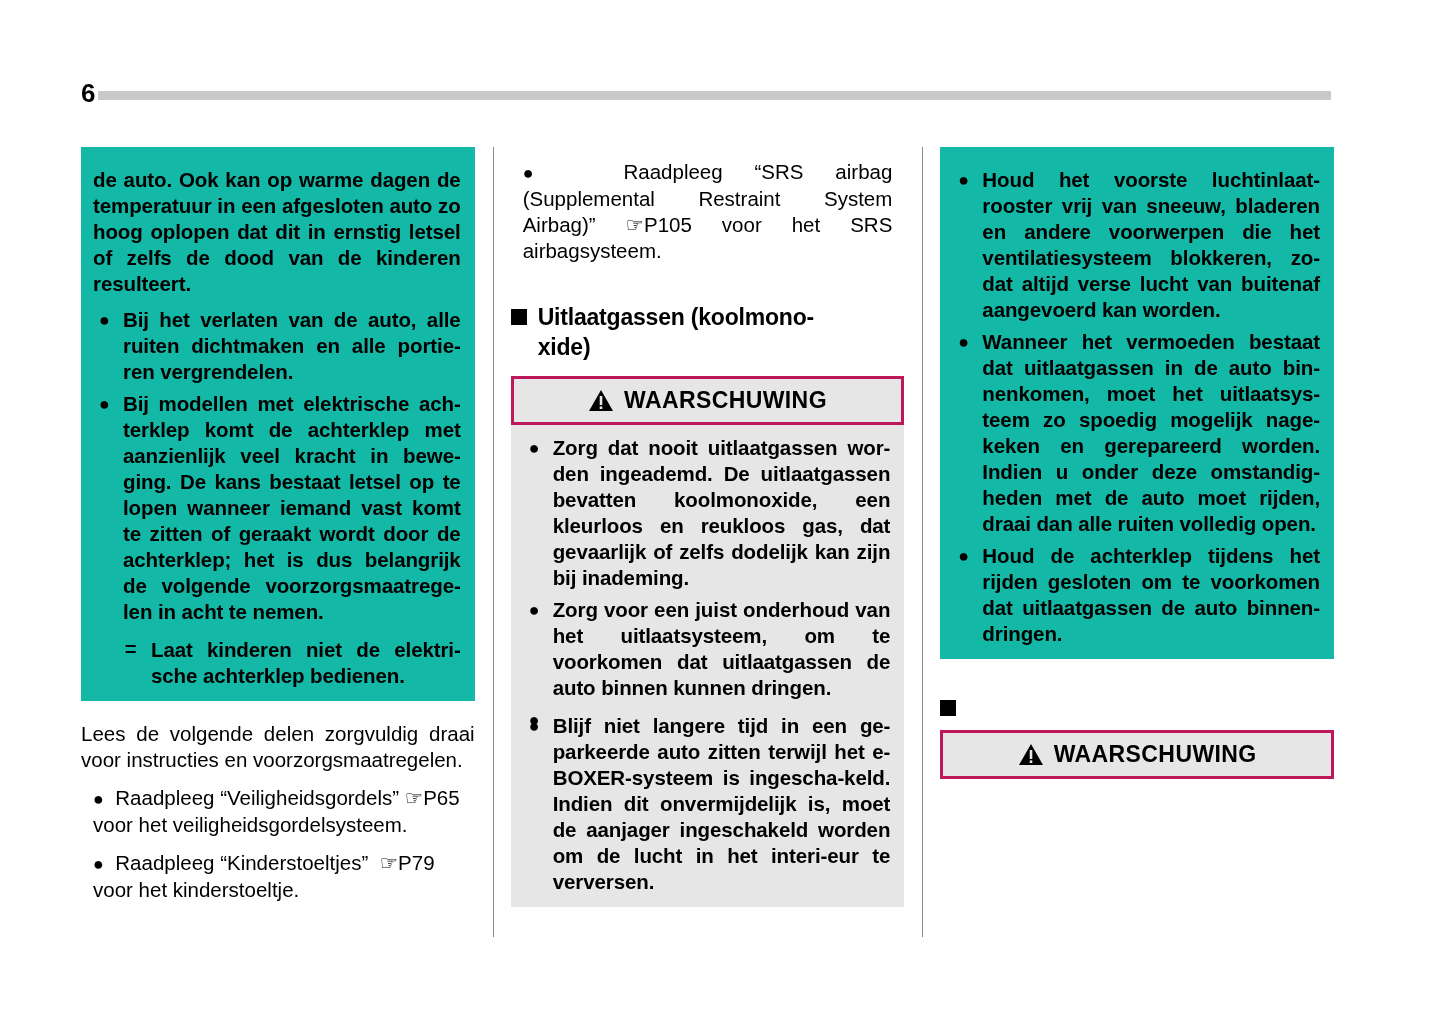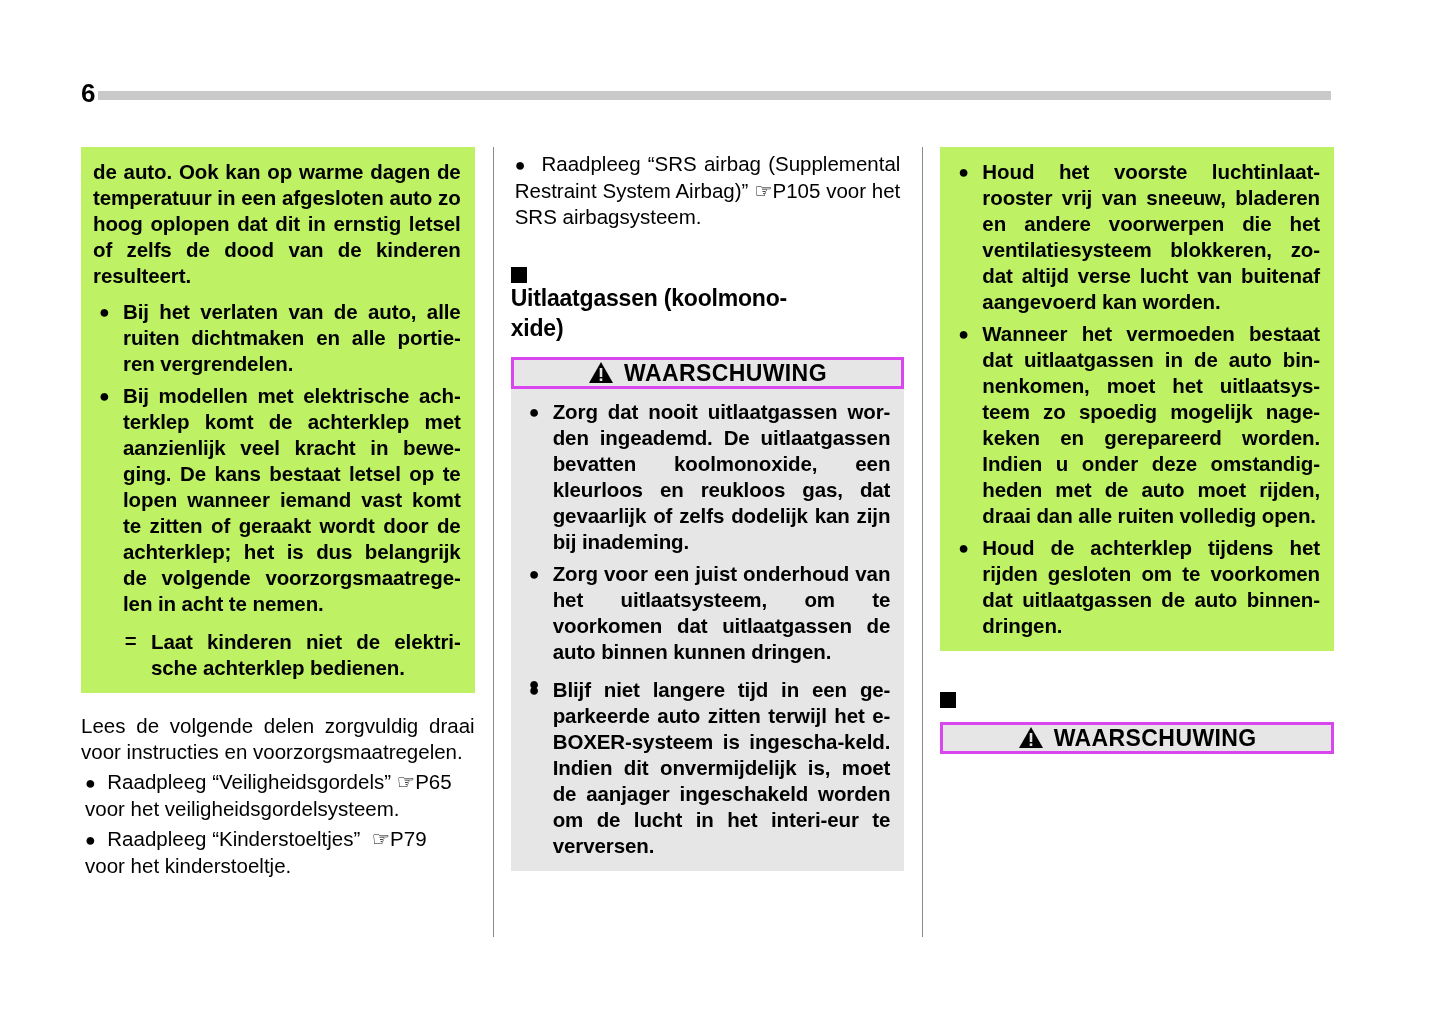--- a/index.html
+++ b/index.html
@@ -50,22 +50,22 @@
   .col-gap { width: 36px; position: relative; flex: 0 0 36px; }
   .col-sep {
     position: absolute;
     left: 18px; top: 0px;
     width: 1px; height: 790px;
     background: #8a8a8a;
   }
 
   
   .shaded {
-    background: #bef264;
-    padding: 12px 14px 12px 12px;
+    background: #14b8a6;
+    padding: 20px 14px 12px 12px;
   }
 
   p.para {
     margin: 0;
     font-size: 20.5px;
     line-height: 26px;
     text-align: justify;
     text-justify: inter-word;
     hyphens: manual;
   }
@@ -101,55 +101,54 @@
   ul.list > li.sub {
     padding-left: 58px;
   }
   ul.list > li.sub .dash { left: 32px; }
 
   
   .flow-item {
     font-size: 20.5px;
     line-height: 26px;
     text-align: justify;
-    margin: 4px;
+    margin: 12px;
   }
   .flow-item .bullet { font-size: 18px; }
 
   .spacer-6 { height: 6px; }
   .spacer-10 { height: 10px; }
   .spacer-14 { height: 14px; }
   .spacer-20 { height: 20px; }
   .spacer-26 { height: 26px; }
   .spacer-34 { height: 34px; }
 
   
   .section-head {
     display: flex;
     align-items: flex-start;
     font-size: 23px;
     font-weight: bold;
     line-height: 30px;
     letter-spacing: -0.2px;
-    flex-direction: column;
   }
   .section-head .sq {
     width: 16px; height: 16px;
     background: #000;
     flex: 0 0 16px;
     margin-right: 11px;
     margin-top: 7px;
   }
   .section-head .sh-text { display: block; }
 
   
   .warn-banner {
-    border: 3px solid #d946ef;
+    border: 3px solid #be185d;
     background: #e6e6e6;
-    height: 32px;
+    height: 49px;
     display: flex;
     align-items: center;
     justify-content: center;
     gap: 10px;
   }
   .warn-banner .warn-label {
     font-size: 23px;
     font-weight: bold;
     letter-spacing: 0.4px;
     line-height: 1;

